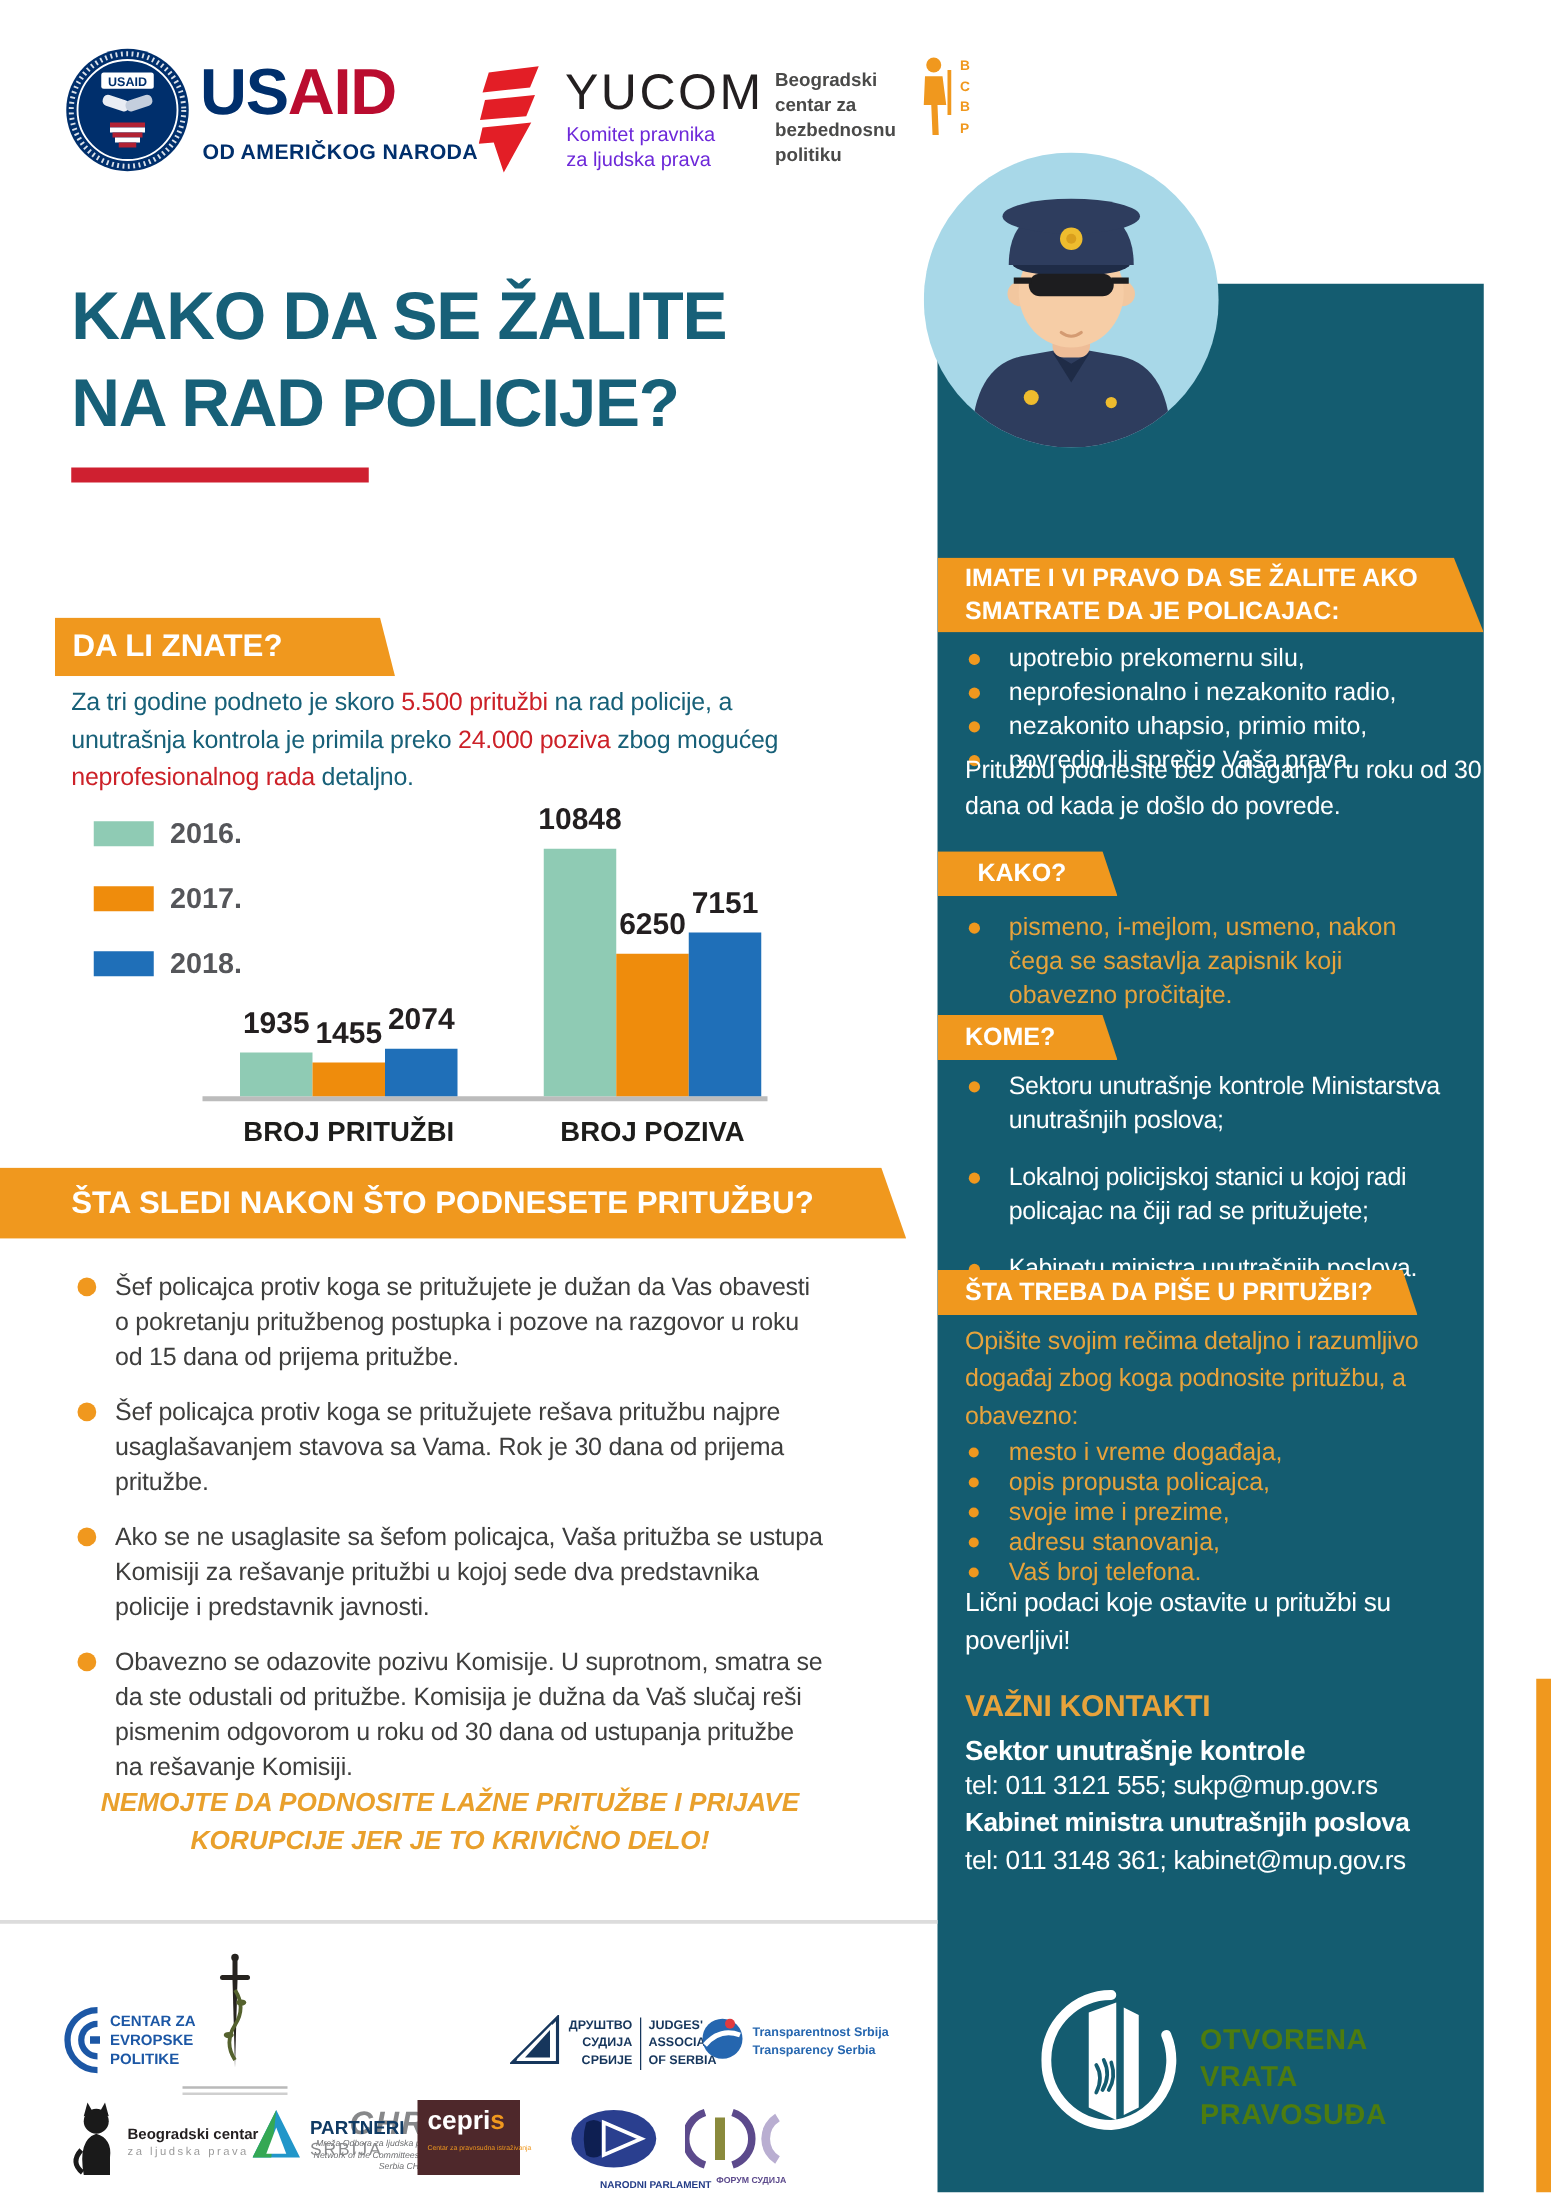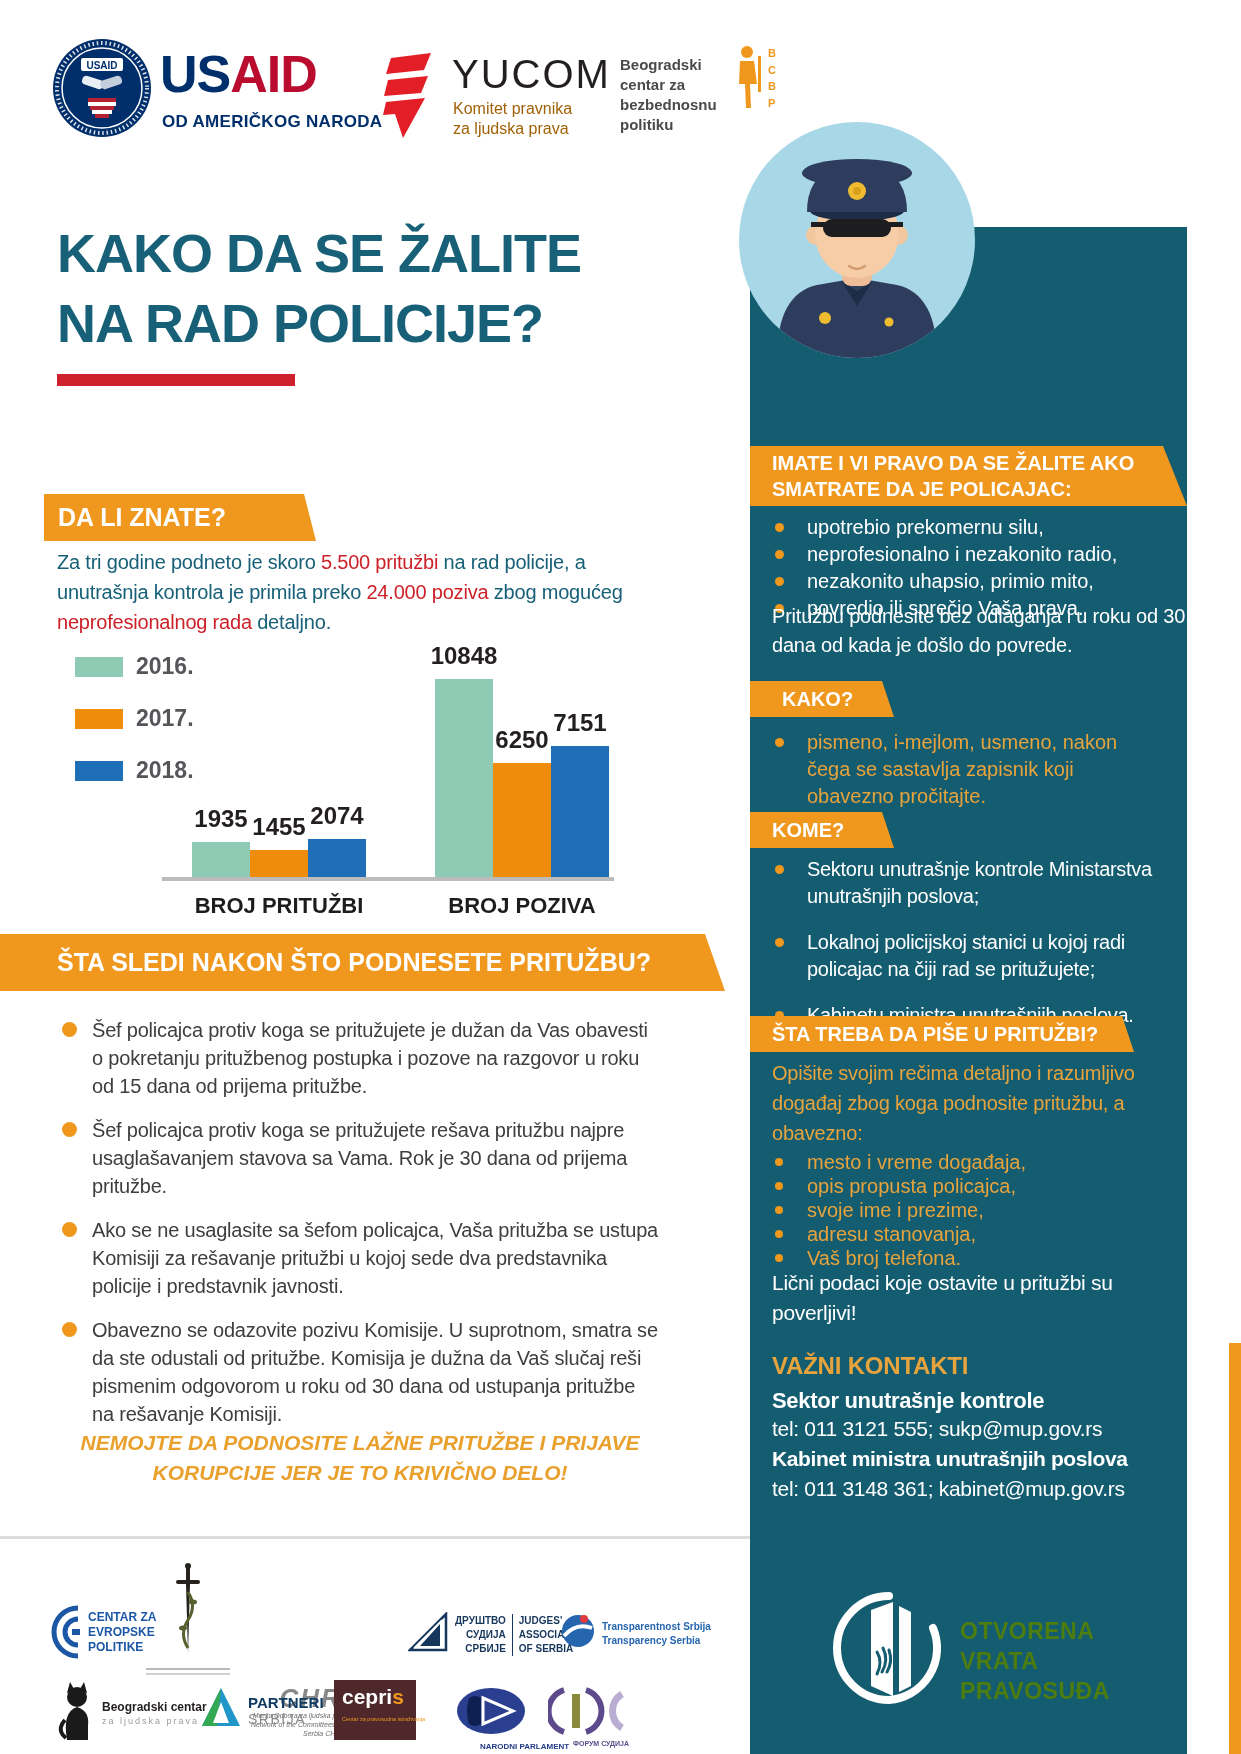--- a/index.html
+++ b/index.html
@@ -6,21 +6,21 @@
   body{width:1241px;height:1754px;background:#fff;font-family:"Liberation Sans",sans-serif;position:relative;overflow:hidden;}
   #poster{position:absolute;inset:0;width:1241px;height:1754px;background:#fff;}
 
   
   .seal{position:absolute;left:52px;top:38px;width:100px;height:100px;}
   .usaid-word{position:absolute;left:160px;top:48px;font-size:52px;font-weight:800;letter-spacing:-1px;line-height:1;}
   .usaid-word .us{color:#002f6c;} .usaid-word .aid{color:#ba0c2f;}
   .usaid-tag{position:absolute;left:162px;top:112px;font-size:17px;font-weight:700;color:#002f6c;letter-spacing:.3px;}
   .yucom-glyph{position:absolute;left:383px;top:52px;width:52px;height:88px;}
   .yucom-name{position:absolute;left:452px;top:52px;font-size:40px;color:#231f20;letter-spacing:2px;}
-  .yucom-sub{position:absolute;left:453px;font-size:16px;color:#a16207;}
+  .yucom-sub{position:absolute;left:453px;font-size:16px;color:#6d28d9;}
   .bcbp-text{position:absolute;left:620px;top:55px;font-size:15px;font-weight:700;color:#4a4a49;line-height:20px;}
   .bcbp-icon{position:absolute;left:733px;top:44px;width:52px;height:68px;display:flex;}
   .bcbp-letters{display:flex;flex-direction:column;justify-content:space-between;padding:2px 0;margin-left:3px;}
   .bcbp-letters span{font-size:11px;font-weight:800;color:#f0981e;line-height:14px;}
 
   
   .title{position:absolute;left:57px;color:#176078;font-size:54px;font-weight:800;letter-spacing:-1px;line-height:1;white-space:nowrap;}
   .red-bar{position:absolute;left:57px;top:374px;width:238px;height:12px;background:#cf2030;}
 
   

